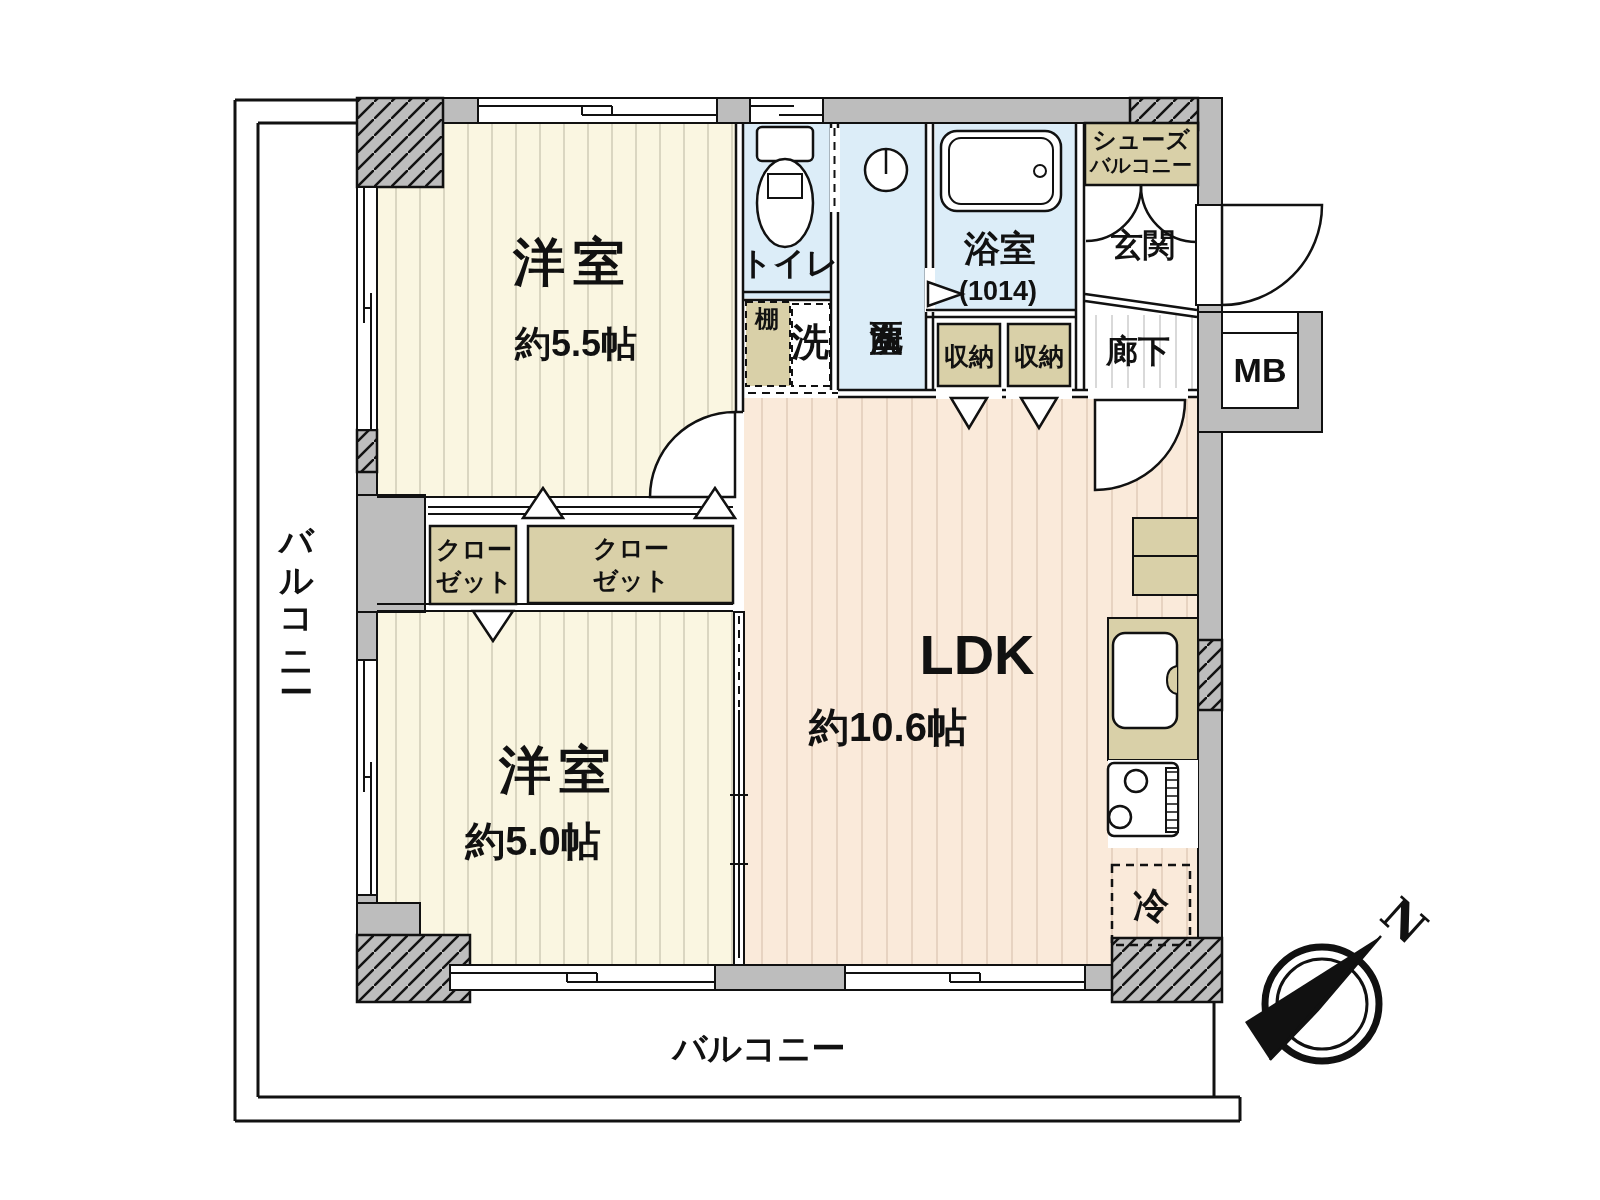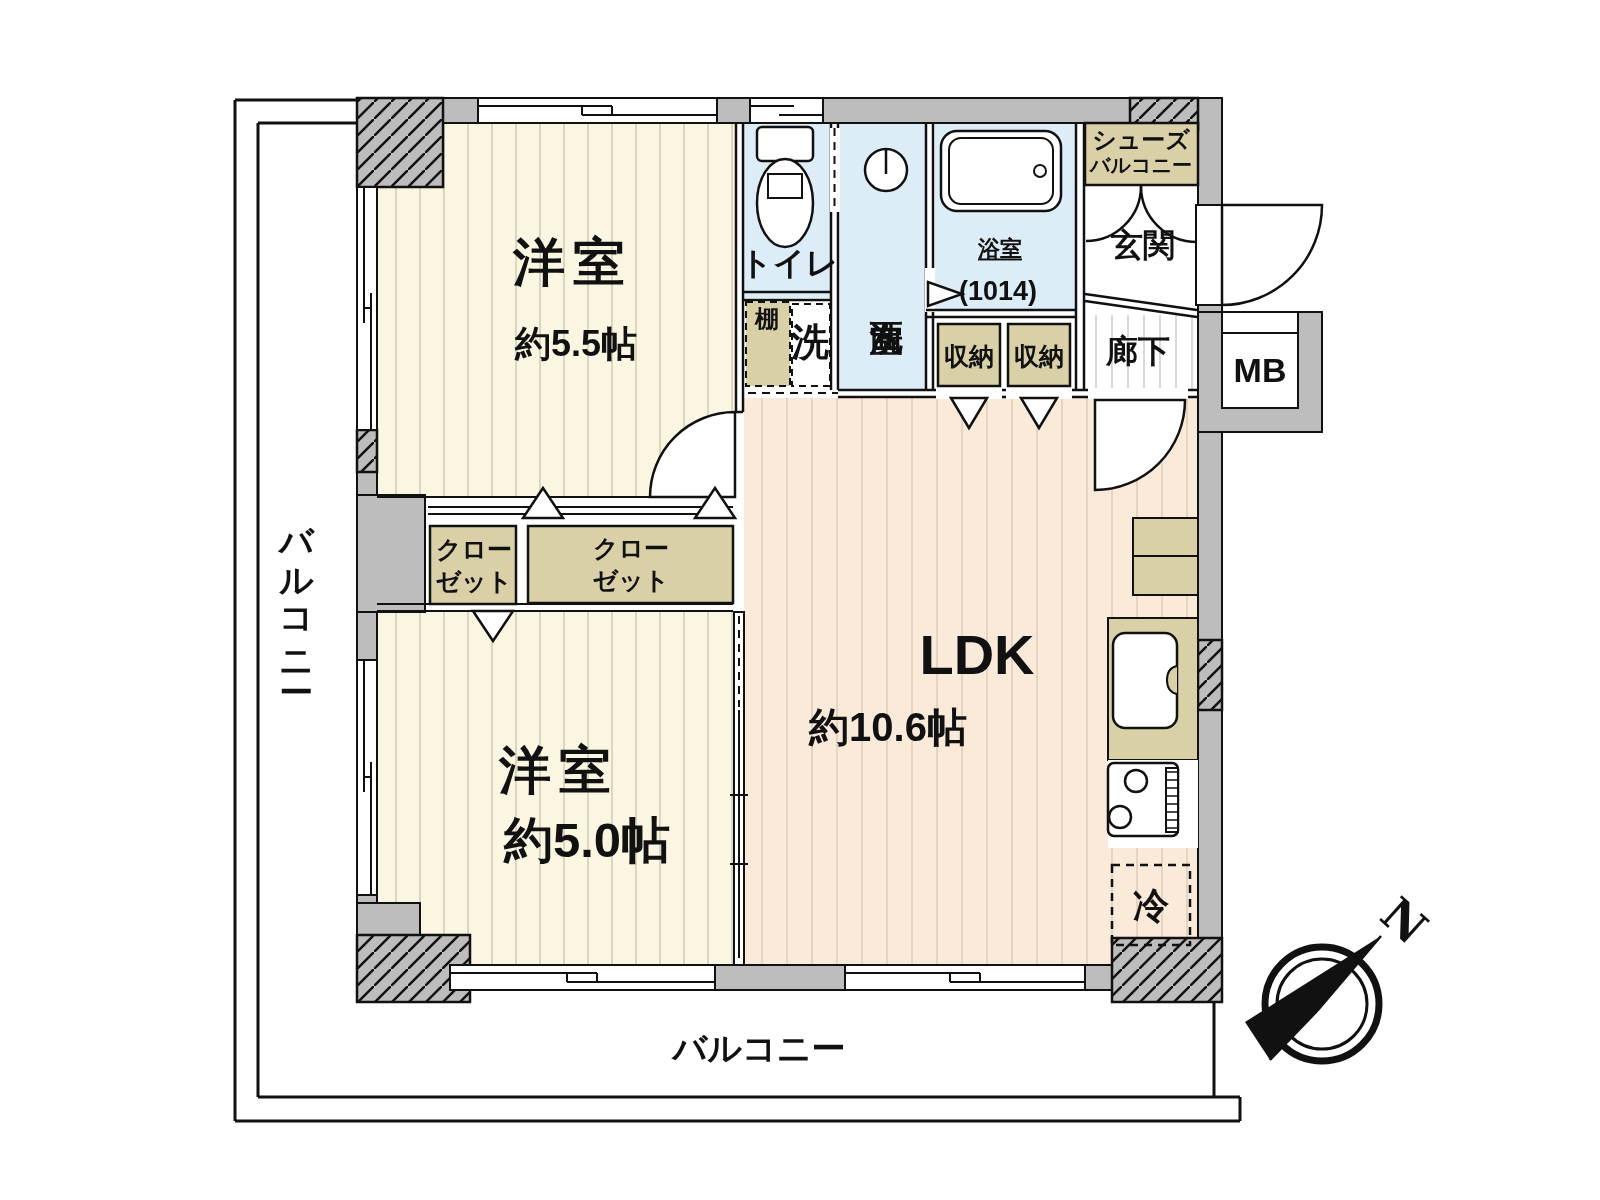--- a/index.html
+++ b/index.html
@@ -240,28 +240,28 @@
     <circle cx="1322" cy="1004" r="45" fill="none" stroke="#111" stroke-width="3"></circle>
     <polygon points="1381,936 1245,1022 1270,1060" fill="#111"></polygon>
     <polygon points="1381,936 1270,1060 1318,1010" fill="#fff" stroke="#111" stroke-width="2.5"></polygon>
   </g>
 </svg>
 
   <div class="lbl" style="left:573px;top:262px;font-size:52px;letter-spacing:8px;">洋室</div>
   <div class="lbl" style="left:576px;top:344px;font-size:36px;">約5.5帖</div>
 
   <div class="lbl" style="left:559px;top:770px;font-size:52px;letter-spacing:8px;">洋室</div>
-  <div class="lbl" style="left:587px;top:841px;font-size:49px;">約5.0帖</div>
+  <div class="lbl" style="left:533px;top:841px;font-size:40px;">約5.0帖</div>
 
   <div class="lbl" style="left:941px;top:655px;font-size:56px;margin-left:36px;">LDK</div>
   <div class="lbl" style="left:888px;top:727px;font-size:40px;">約10.6帖</div>
 
   <div class="lbl" style="left:789px;top:264px;font-size:32px;">トイレ</div>
   <div class="lbl vert" style="left:886px;top:295px;font-size:33px;">洗面室</div>
-  <div class="lbl" style="left:1000px;top:249px;font-size:22px;text-decoration:underline;">浴室</div>
+  <div class="lbl" style="left:1000px;top:249px;font-size:36px;">浴室</div>
   <div class="lbl" style="left:998px;top:291px;font-size:27px;">(1014)</div>
 
   <div class="lbl" style="left:969px;top:356px;font-size:25px;">収納</div>
   <div class="lbl" style="left:1039px;top:356px;font-size:25px;">収納</div>
 
   <div class="lbl" style="left:1141px;top:140px;font-size:24px;text-align:center;">シューズ</div>
   <div class="lbl" style="left:1141px;top:165px;font-size:20px;">バルコニー</div>
 
   <div class="lbl" style="left:1143px;top:246px;font-size:32px;">玄関</div>
   <div class="lbl" style="left:1138px;top:352px;font-size:32px;">廊下</div>

